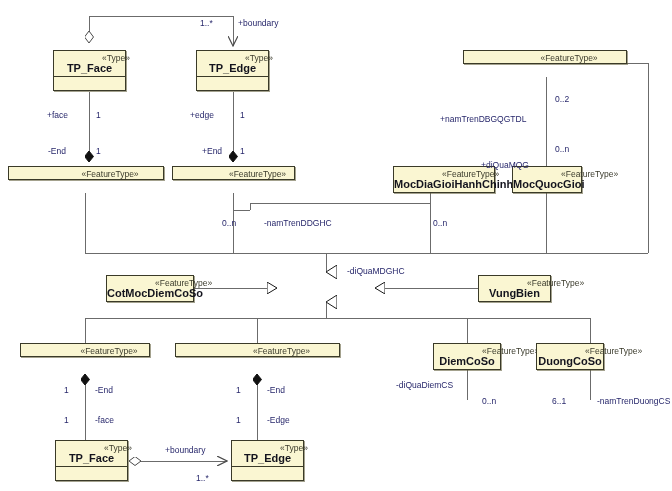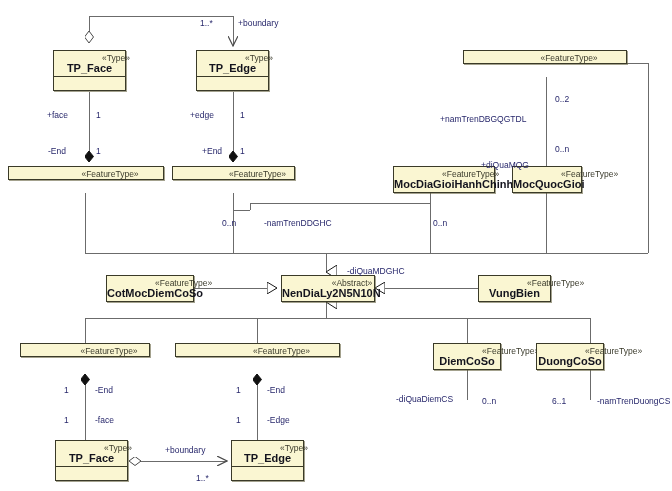--- a/index.html
+++ b/index.html
@@ -215,24 +215,20 @@
   <div class="uml-box" style="left:512px; top:166px; width:70px;">
     <span class="stereo">«FeatureType»</span>
     <span class="cname">MocQuocGioi</span>
   </div>
 
   <div class="uml-box" style="left:106px; top:275px; width:88px;">
     <span class="stereo">«FeatureType»</span>
     <span class="cname">CotMocDiemCoSo</span>
   </div>
 
-  <div class="uml-box" style="left:281px; top:275px; width:94px;">
-    <span class="stereo">«Abstract»</span>
-    <span class="cname">NenDiaLy2N5N10N</span>
-  </div>
 
   <div class="uml-box" style="left:478px; top:275px; width:73px;">
     <span class="stereo">«FeatureType»</span>
     <span class="cname">VungBien</span>
   </div>
 
   <div class="uml-box" style="left:20px; top:343px; width:130px;">
     <span class="stereo">«FeatureType»</span>
   </div>
 
@@ -300,18 +296,18 @@
 
   <span class="edge-label mult" style="left:236px; top:385px;">1</span>
   <span class="edge-label" style="left:267px; top:385px;">-End</span>
 
   <span class="edge-label mult" style="left:236px; top:415px;">1</span>
   <span class="edge-label" style="left:267px; top:415px;">-Edge</span>
 
   <span class="edge-label" style="left:165px; top:445px;">+boundary</span>
   <span class="edge-label mult" style="left:196px; top:473px;">1..*</span>
 
-  <span class="edge-label" style="left:396px; top:394px;">-diQuaDiemCS</span>
+  <span class="edge-label" style="left:396px; top:380px;">-diQuaDiemCS</span>
   <span class="edge-label mult" style="left:482px; top:396px;">0..n</span>
   <span class="edge-label mult" style="left:552px; top:396px;">6..1</span>
   <span class="edge-label" style="left:597px; top:396px;text-align:center;">-namTrenDuongCS</span>
 
 </div>
 
 </body></html>

